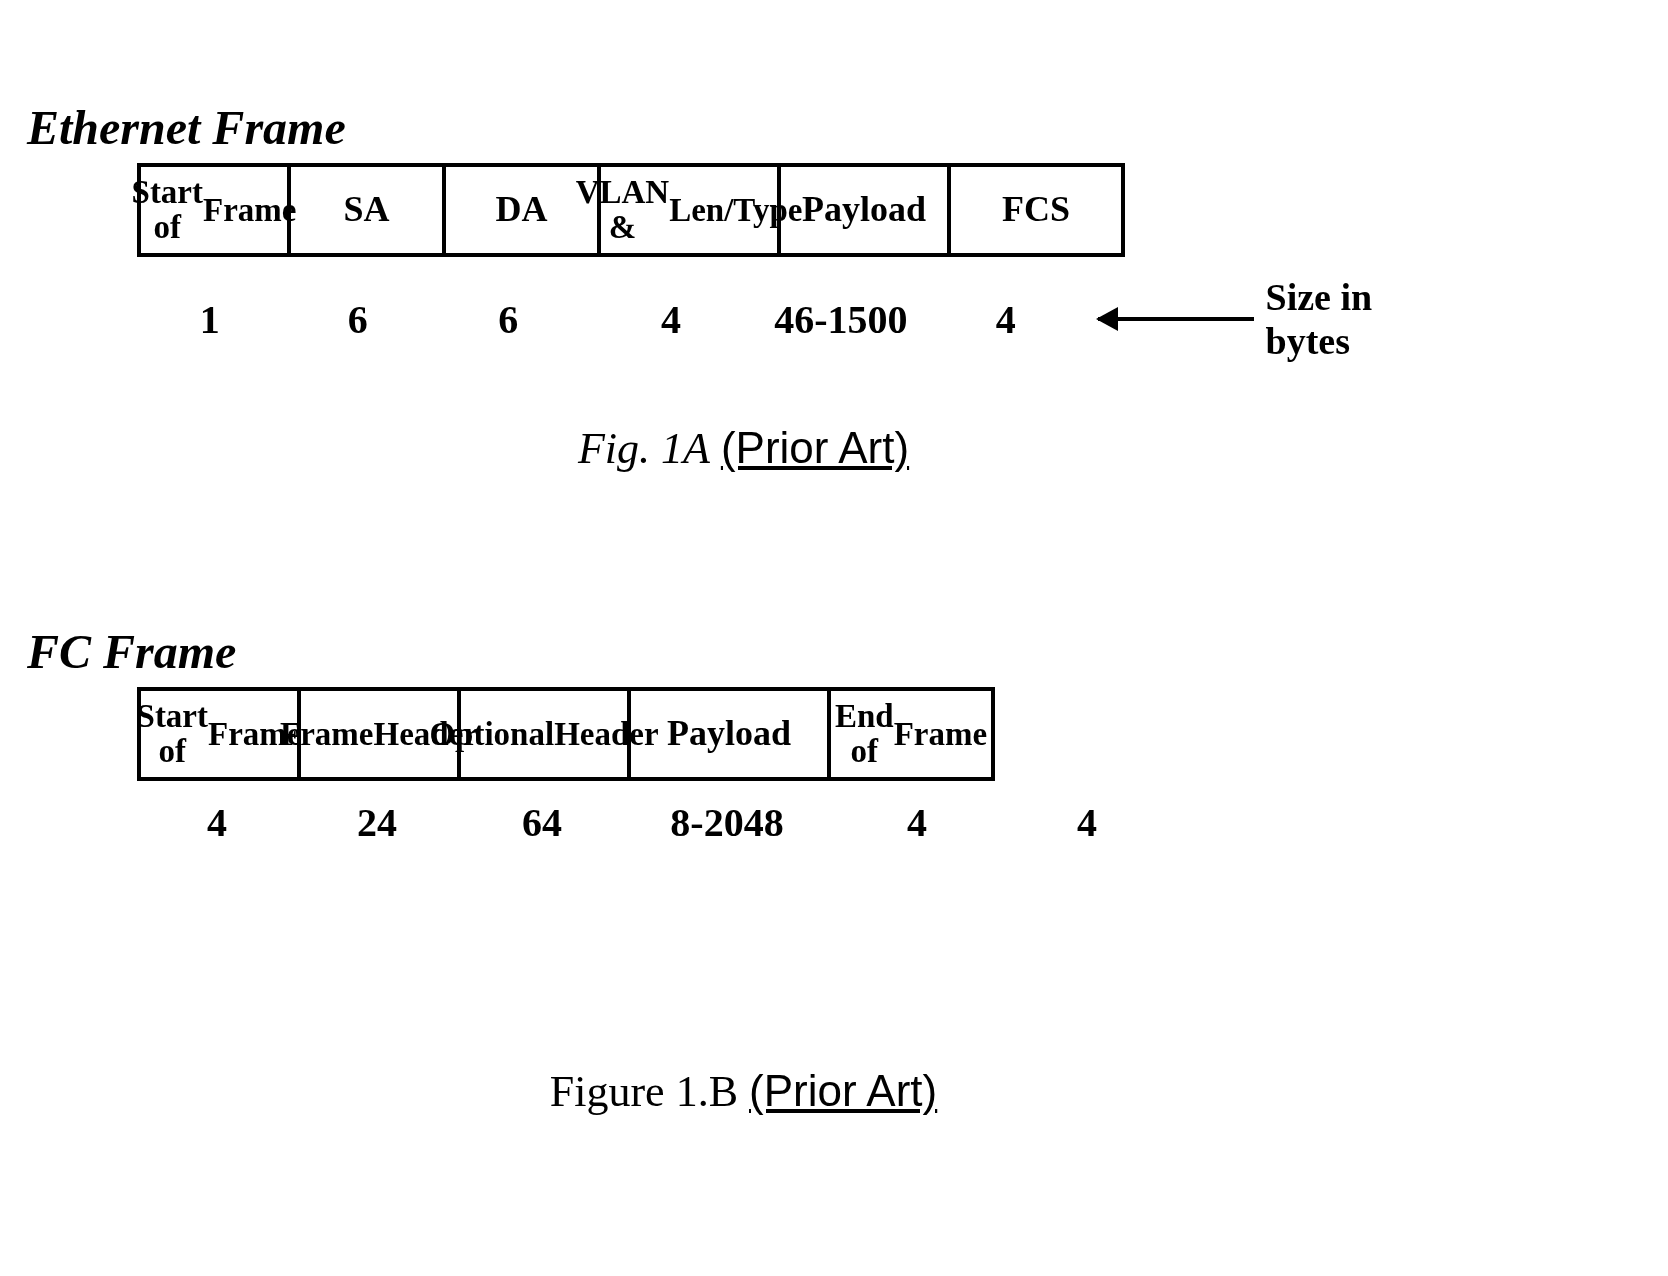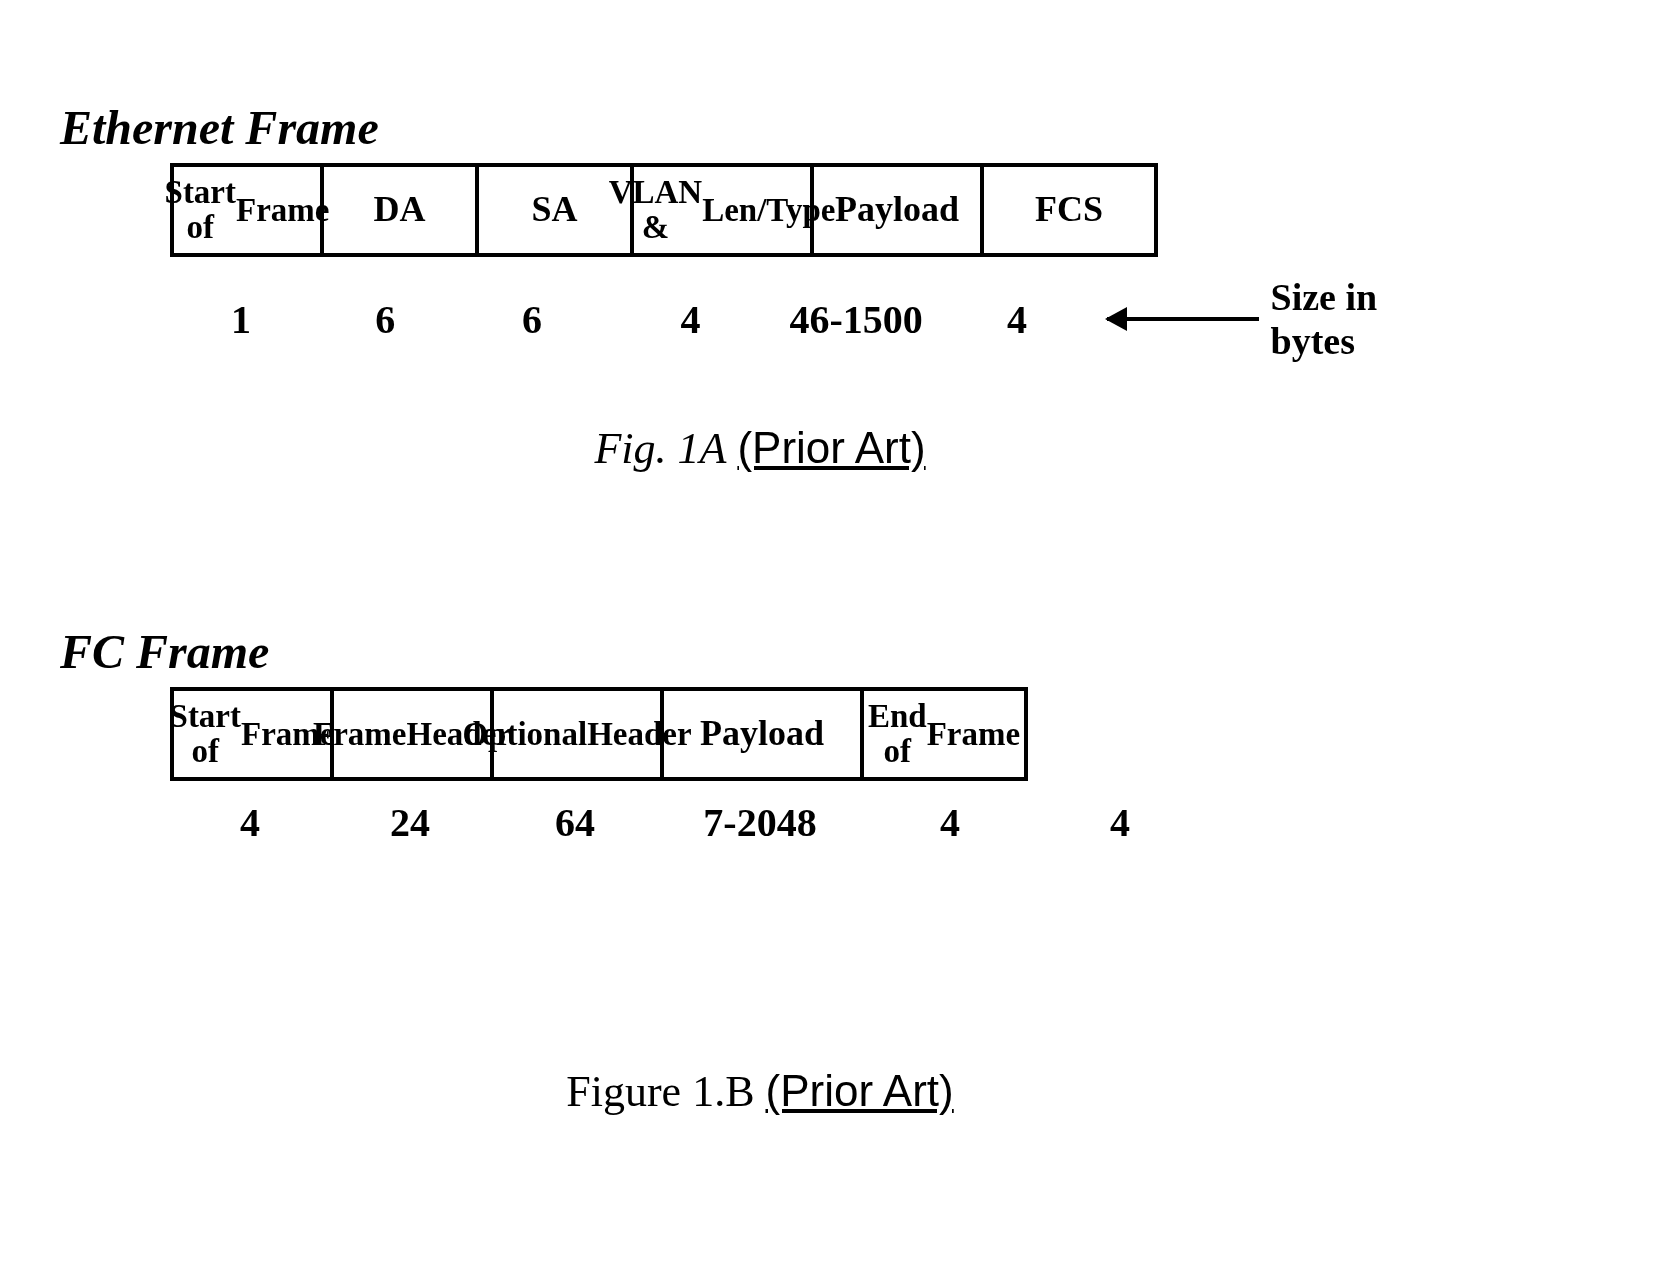--- a/index.html
+++ b/index.html
@@ -9,21 +9,21 @@
     width: 1668px;
     height: 1276px;
     background: #ffffff;
     font-family: "Times New Roman", Times, serif;
     color: #000000;
   }
   .page {
     position: relative;
     width: 1520px;
     height: 1276px;
-    padding: 100px 60px 40px 60px;
+    padding: 100px 60px 40px 27px;
   }
   .section-title {
     font-style: italic;
     font-weight: bold;
     font-size: 48px;
     margin-bottom: 8px;
   }
   .frame-block {
     margin-bottom: 150px;
   }
@@ -115,24 +115,24 @@
   <div class="frame-block">
     <div class="section-title">Ethernet Frame</div>
 
     <div class="frame-row">
       <div class="frame-table" id="eth-table">
           <div class="cell small" style="width: 150px;">
             <div>Start of</div>
             <div>Frame</div>
           </div>
           <div class="cell big" style="width: 155px;">
+            <div>SA</div>
+          </div>
+          <div class="cell big" style="width: 155px;">
             <div>DA</div>
-          </div>
-          <div class="cell big" style="width: 155px;">
-            <div>SA</div>
           </div>
           <div class="cell small" style="width: 180px;">
             <div>VLAN &amp;</div>
             <div>Len/Type</div>
           </div>
           <div class="cell big" style="width: 170px;">
             <div>Payload</div>
           </div>
           <div class="cell big" style="width: 170px;">
             <div>FCS</div>
@@ -186,21 +186,21 @@
             <div>End of</div>
             <div>Frame</div>
           </div>
         </div>
     </div>
 
     <div class="sizes-row" id="fc-sizes">
         <div class="size" style="width: 160px;">4</div>
         <div class="size" style="width: 160px;">24</div>
         <div class="size" style="width: 170px;">64</div>
-        <div class="size" style="width: 200px;">7-2048</div>
+        <div class="size" style="width: 200px;">8-2048</div>
         <div class="size" style="width: 180px;">4</div>
         <div class="size" style="width: 160px;">4</div>
       </div>
 
     <div class="caption-row lower">
       <span>Figure</span>
       <span> </span>
       <span>1.B</span>
       <span> </span>
       <span class="prior-art">(Prior Art)</span>

